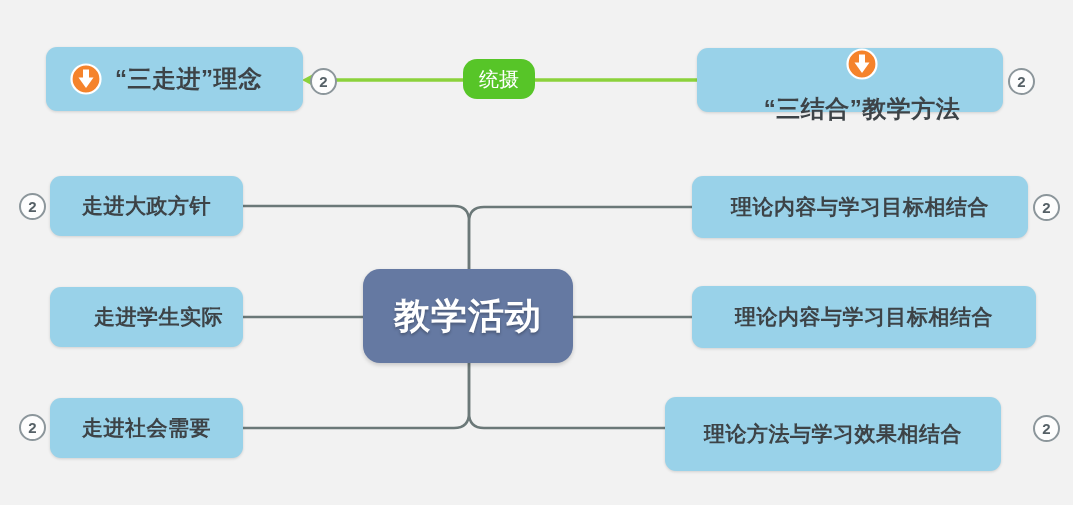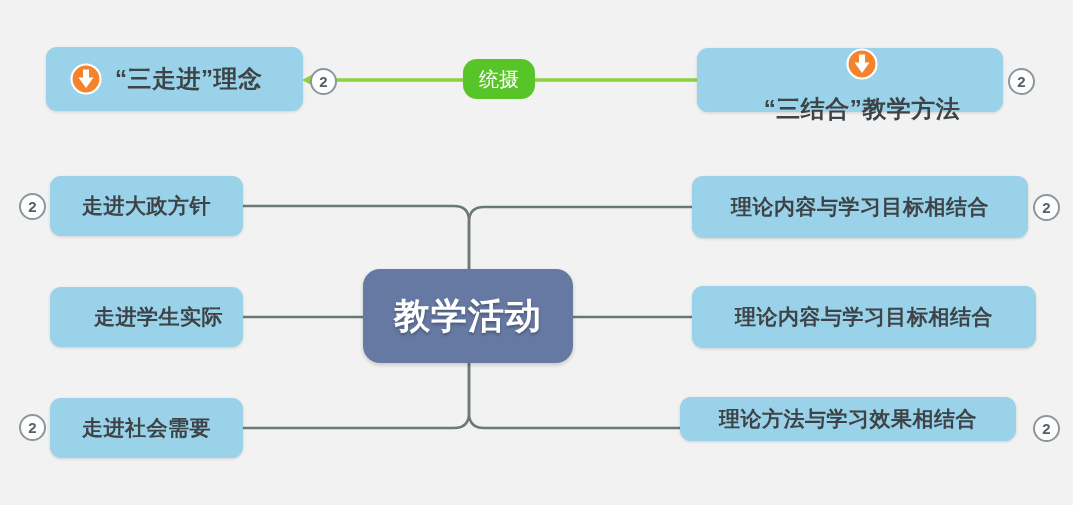--- a/index.html
+++ b/index.html
@@ -170,21 +170,21 @@
   <div class="node branch" style="left:50px;top:398px;width:193px;height:60px;">
     <span class="node-label">走进社会需要</span>
   </div>
 
   <div class="node branch" style="left:692px;top:176px;width:336px;height:62px;">
     <span class="node-label">理论内容与学习目标相结合</span>
   </div>
   <div class="node branch" style="left:692px;top:286px;width:344px;height:62px;">
     <span class="node-label">理论内容与学习目标相结合</span>
   </div>
-  <div class="node branch" style="left:680px;top:397px;width:336px;height:44px;">
+  <div class="node branch" style="left:665px;top:397px;width:336px;height:74px;">
     <span class="node-label">理论方法与学习效果相结合</span>
   </div>
 
   <div class="badge" style="left:310px;top:68px;">2</div>
   <div class="badge" style="left:1008px;top:68px;">2</div>
   <div class="badge" style="left:19px;top:193px;">2</div>
   <div class="badge" style="left:19px;top:414px;">2</div>
   <div class="badge" style="left:1033px;top:194px;">2</div>
   <div class="badge" style="left:1033px;top:415px;">2</div>
 

